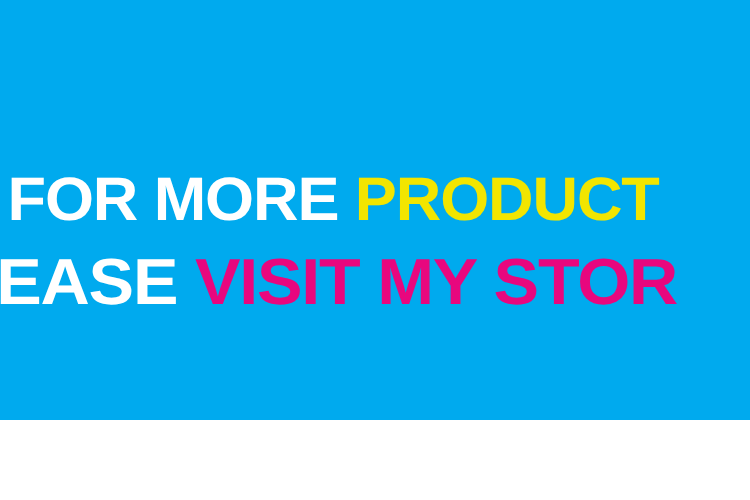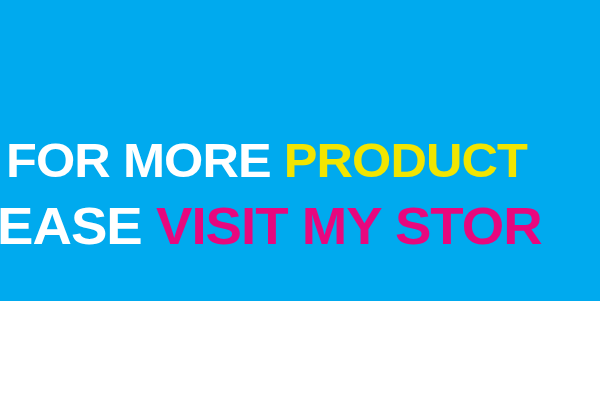--- a/index.html
+++ b/index.html
@@ -10,21 +10,21 @@
   body {
     width: 600px;
     height: 400px;
     overflow: hidden;
     font-family: "Liberation Sans", sans-serif;
   }
 
   #banner {
     position: relative;
     width: 600px;
-    height: 301px;
+    height: 336px;
     overflow: hidden;
     background: #00aaee;
   }
 
   
   .headline-block {
     position: absolute;
     left: 0;
     top: 0;
     width: 600px;

